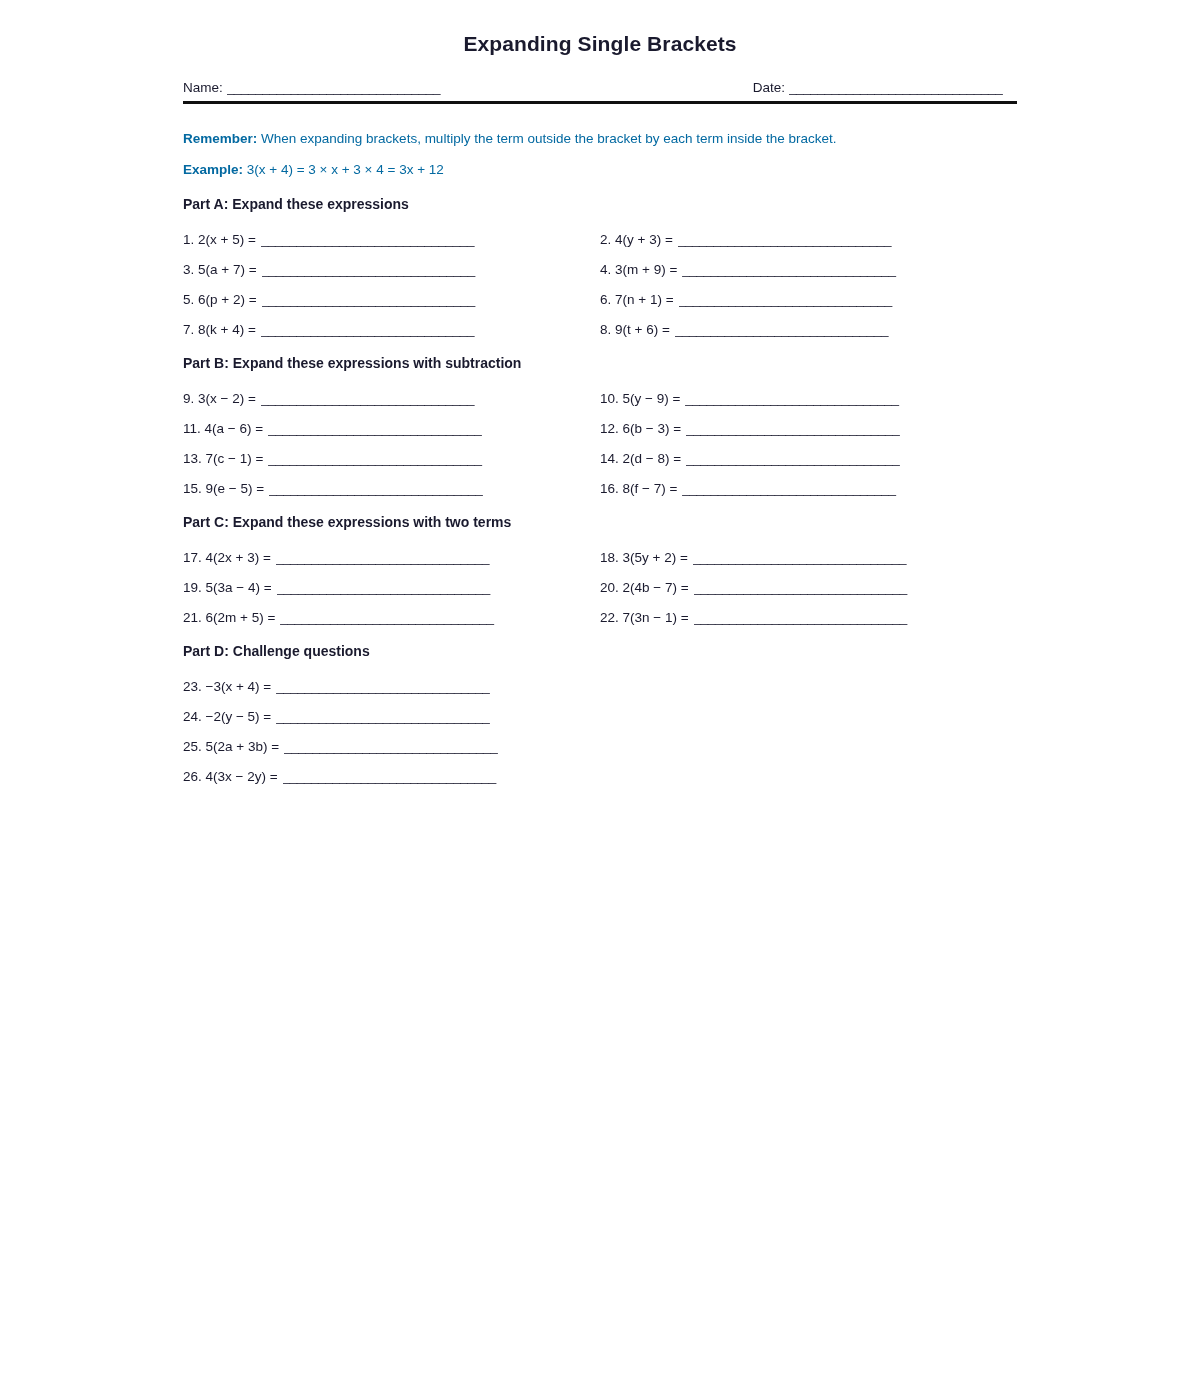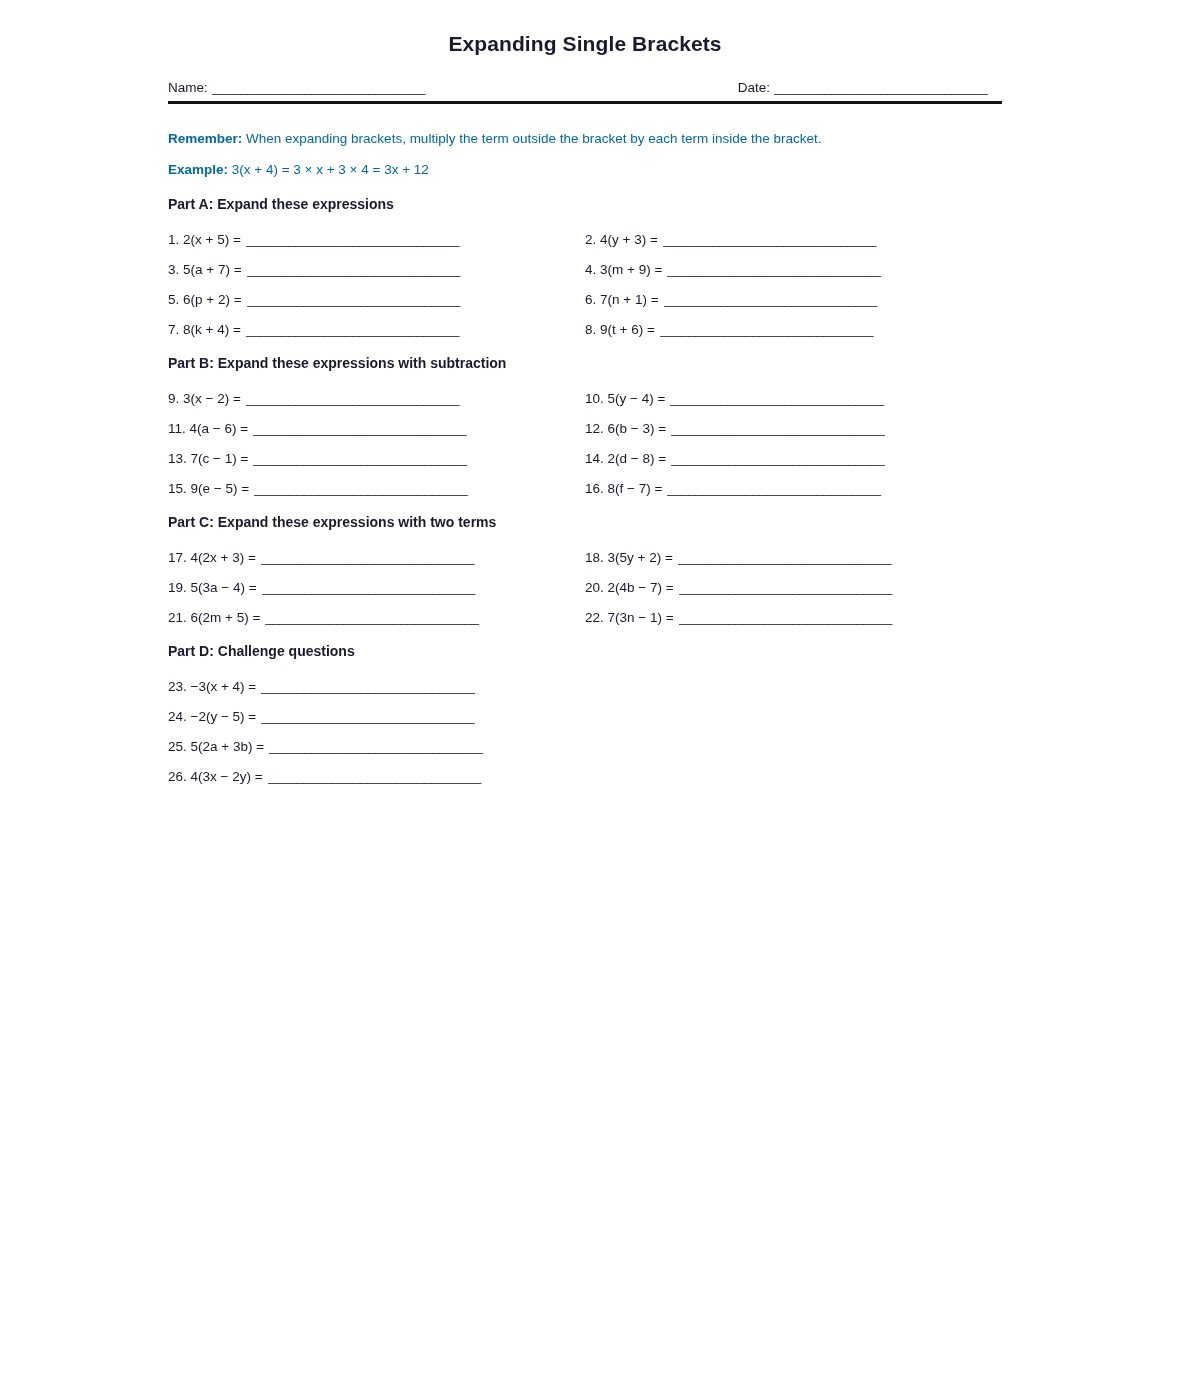--- a/index.html
+++ b/index.html
@@ -18,21 +18,21 @@
   .page {
     position: relative;
     width: 1200px;
     height: 1400px;
     box-sizing: border-box;
     padding: 0;
     background: #ffffff;
   }
   .content {
     position: absolute;
-    left: 168px;
+    left: 183px;
     top: 0;
     width: 834px;
   }
 
   
   .worksheet-title {
     margin: 0;
     padding-top: 32px;
     text-align: center;
     font-size: 21px;
@@ -214,21 +214,21 @@
         </div>
         <div class="section">
           <div class="section-heading">Part B: Expand these expressions with subtraction</div>
           <div class="qgrid">
             <div class="qrow">
               <div class="qcell">
                 <span class="qtext">9. 3(x − 2) =</span>
                 <span class="qblank">______________________________</span>
               </div>
               <div class="qcell">
-                <span class="qtext">10. 5(y − 4) =</span>
+                <span class="qtext">10. 5(y − 9) =</span>
                 <span class="qblank">______________________________</span>
               </div>
             </div>
             <div class="qrow">
               <div class="qcell">
                 <span class="qtext">11. 4(a − 6) =</span>
                 <span class="qblank">______________________________</span>
               </div>
               <div class="qcell">
                 <span class="qtext">12. 6(b − 3) =</span>

